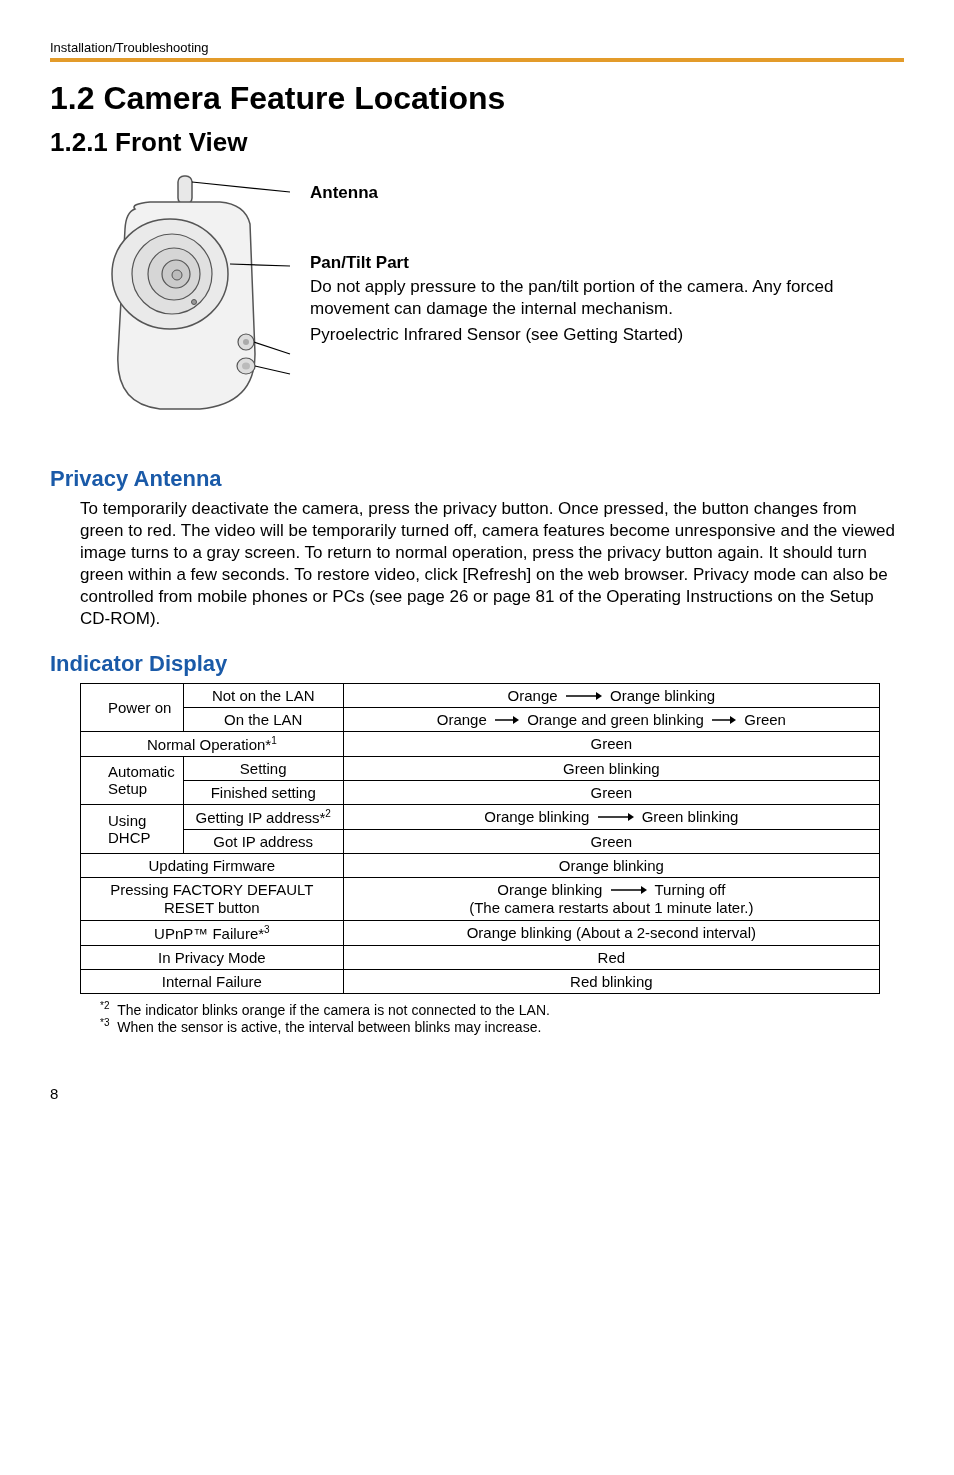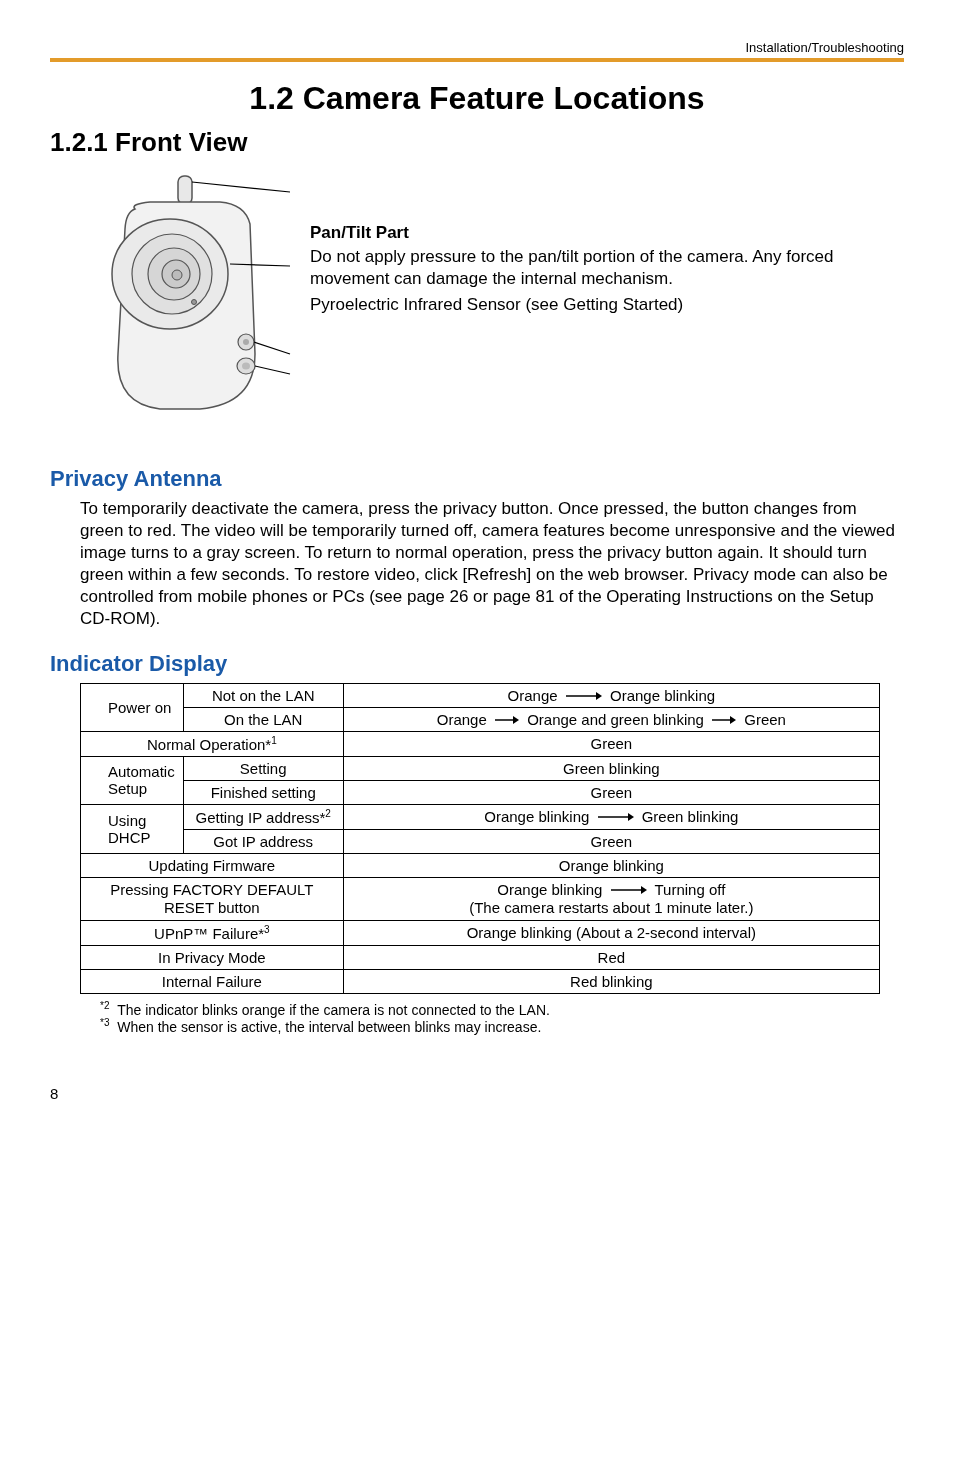--- a/index.html
+++ b/index.html
@@ -8,27 +8,25 @@
       background: #fff;
       width: 954px;
       padding: 40px 50px;
       color: #000;
     }
     .header-line {
       font-size: 13px;
       border-bottom: 4px solid #e39b2a;
       padding-bottom: 3px;
       margin-bottom: 18px;
-      text-align: right;
     }
     h1 {
       font-size: 32px;
       font-weight: bold;
       margin-bottom: 10px;
-      text-align: center;
     }
     h2 {
       font-size: 26px;
       font-weight: bold;
       margin-bottom: 16px;
     }
     .figure-block {
       display: flex;
       align-items: flex-start;
       margin-left: 30px;
@@ -118,20 +116,21 @@
       <ellipse cx="166" cy="192" rx="9" ry="8" fill="#ddd" stroke="#555" stroke-width="1.2"></ellipse>
       <ellipse cx="166" cy="192" rx="4" ry="3.5" fill="#bbb"></ellipse>
 
       <line x1="112" y1="8" x2="210" y2="18" stroke="#000" stroke-width="1.2"></line>
       <line x1="150" y1="90" x2="210" y2="92" stroke="#000" stroke-width="1.2"></line>
       <line x1="174" y1="168" x2="210" y2="180" stroke="#000" stroke-width="1.2"></line>
       <line x1="175" y1="192" x2="210" y2="200" stroke="#000" stroke-width="1.2"></line>
     </svg>
   </div>
   <div class="figure-text">
+    <div class="label-antenna">Antenna</div>
     <div class="label-pan">Pan/Tilt Part</div>
     <div class="pan-desc">Do not apply pressure to the pan/tilt portion of the camera. Any forced movement can damage the internal mechanism.</div>
     <div style="margin-top:4px;">
       <span class="label-pyro-bold">Pyroelectric Infrared Sensor</span><span> (see Getting Started)</span>
     </div>
   </div>
 </div>
 
 <div class="section-title">Privacy Antenna</div>
 <div class="body-text">To temporarily deactivate the camera, press the privacy button. Once pressed, the button changes from green to red. The video will be temporarily turned off, camera features become unresponsive and the viewed image turns to a gray screen. To return to normal operation, press the privacy button again. It should turn green within a few seconds. To restore video, click [Refresh] on the web browser. Privacy mode can also be controlled from mobile phones or PCs (see page 26 or page 81 of the Operating Instructions on the Setup CD-ROM).</div>

